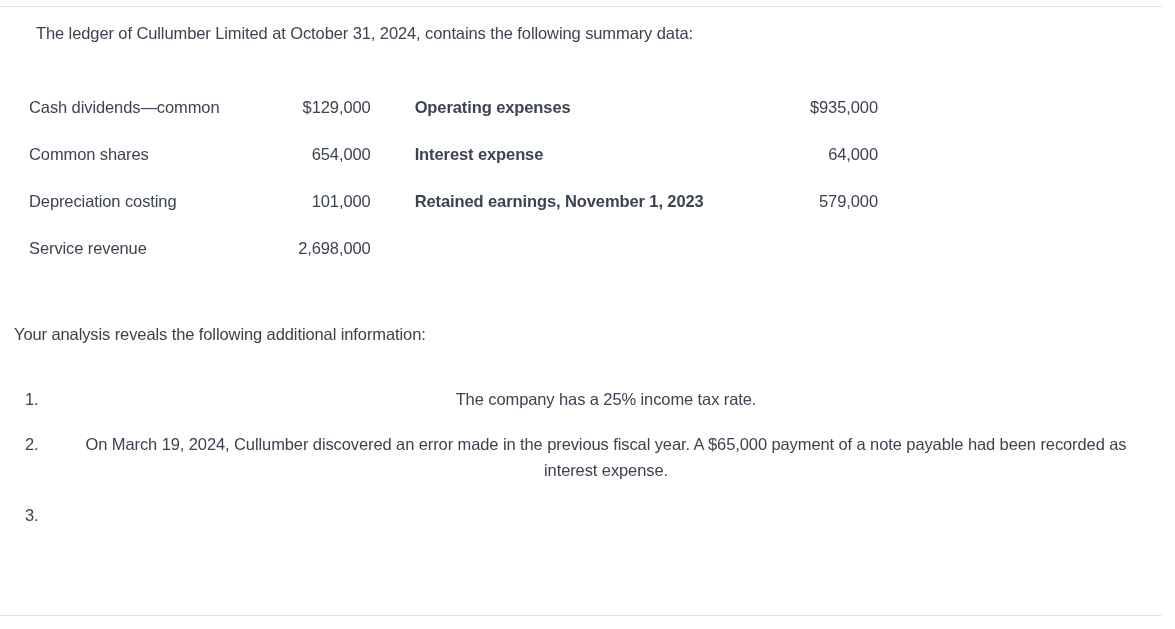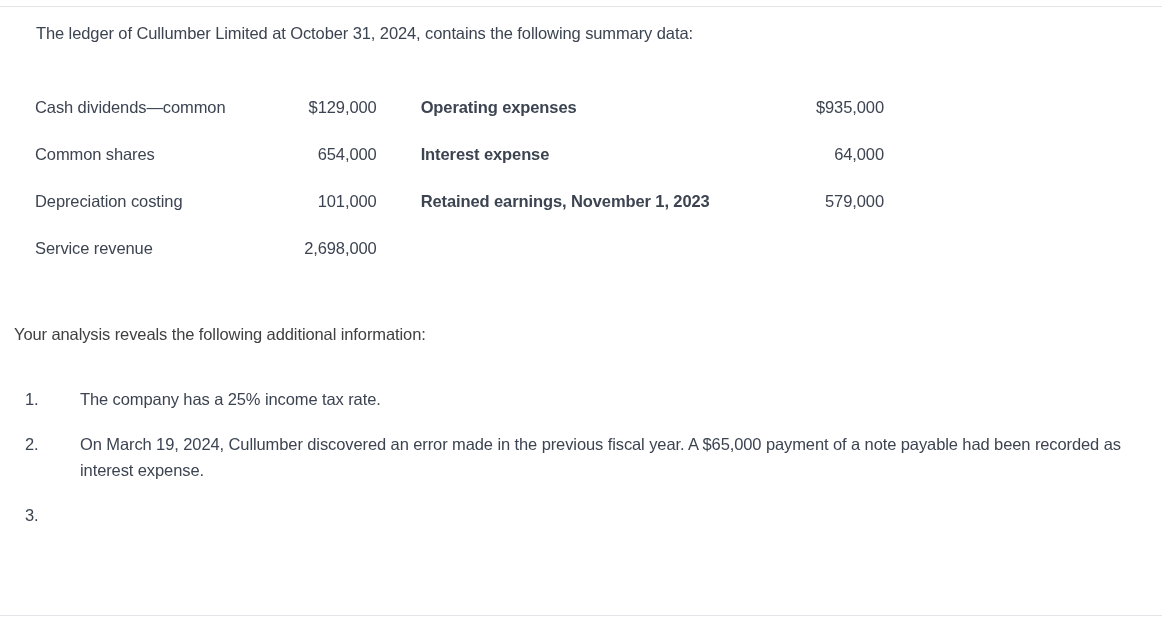--- a/index.html
+++ b/index.html
@@ -50,21 +50,21 @@
     font-size: 16.5px;
     line-height: 22px;
     letter-spacing: -0.1px;
     white-space: nowrap;
     color: #3c4451;
     margin-left: 22px;
   }
   
   .summary-table {
     position: absolute;
-    left: 12px;
+    left: 6px;
     top: 84px;
     width: 900px;
     border-collapse: collapse;
     font-size: 16.5px;
     letter-spacing: -0.1px;
     color: #3c4451;
   }
   .summary-table td {
     padding: 0;
     height: 47px;
@@ -123,20 +123,21 @@
     position: absolute;
     left: 25px;
     top: 0;
     width: 30px;
     text-align: left;
     color: #3c4451;
   }
   .note .body {
     display: block;
     max-width: 1052px;
+    text-align: center;
   }
 </style>
 </head>
 <body>
 
 <div class="page">
 
   <div class="rule-top"></div>
 
   <div class="content">

